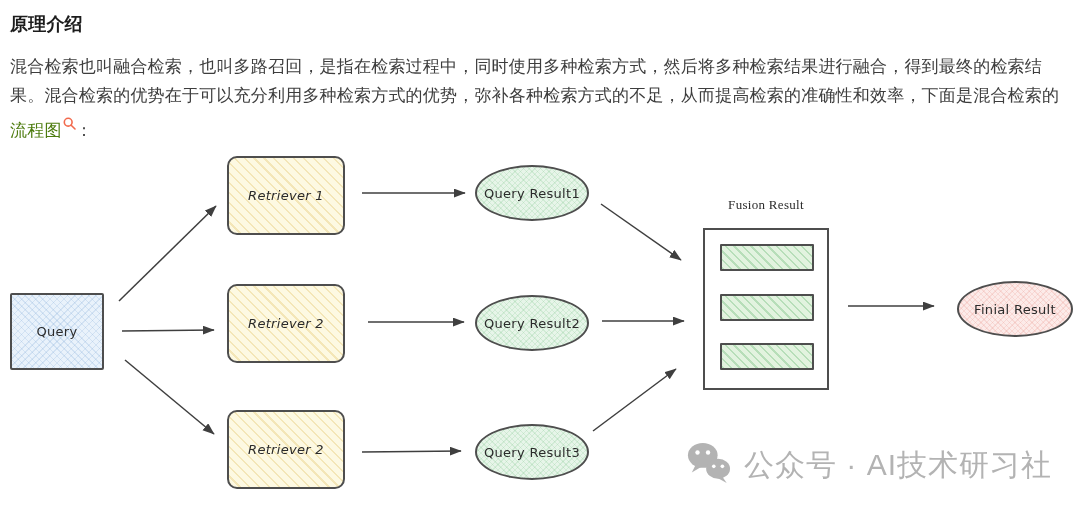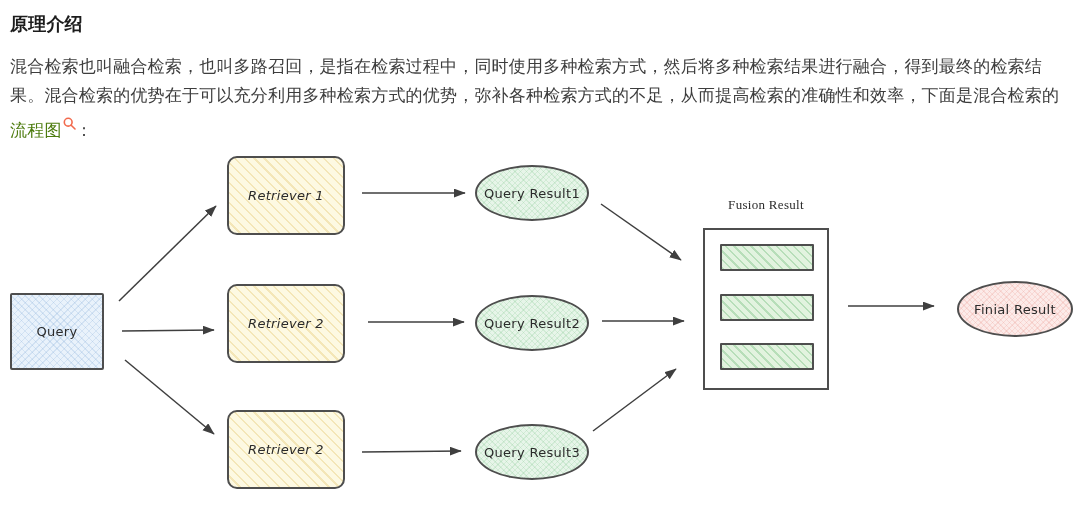--- a/index.html
+++ b/index.html
@@ -120,14 +120,31 @@
     <div class="fusion-label">Fusion Result</div>
     <div class="fusion-box">
       <div class="fusion-bar fusion-bar-1"></div>
       <div class="fusion-bar fusion-bar-2"></div>
       <div class="fusion-bar fusion-bar-3"></div>
     </div>
 
     <div class="node final-ellipse">Finial Result</div>
   </div>
 
+  <div class="watermark">
+    <span><svg width="46" height="44" viewBox="0 0 48 46">
+      <g fill="#b3b3b3">
+        <ellipse cx="17.5" cy="15" rx="15.5" ry="13"></ellipse>
+        <path d="M10,25 L6,33 L17,26.5 Z"></path>
+        <ellipse cx="33.5" cy="29" rx="12.5" ry="10.5"></ellipse>
+        <path d="M38,37.5 L42.5,44 L32.5,38.5 Z"></path>
+      </g>
+      <g fill="#ffffff">
+        <circle cx="12" cy="12" r="2.3"></circle>
+        <circle cx="23" cy="12" r="2.3"></circle>
+        <circle cx="29" cy="26.5" r="1.9"></circle>
+        <circle cx="38" cy="26.5" r="1.9"></circle>
+      </g>
+    </svg></span>
+    <span class="wm-text">公众号 · AI技术研习社</span>
+  </div>
 
 </div>
 
 </body></html>

